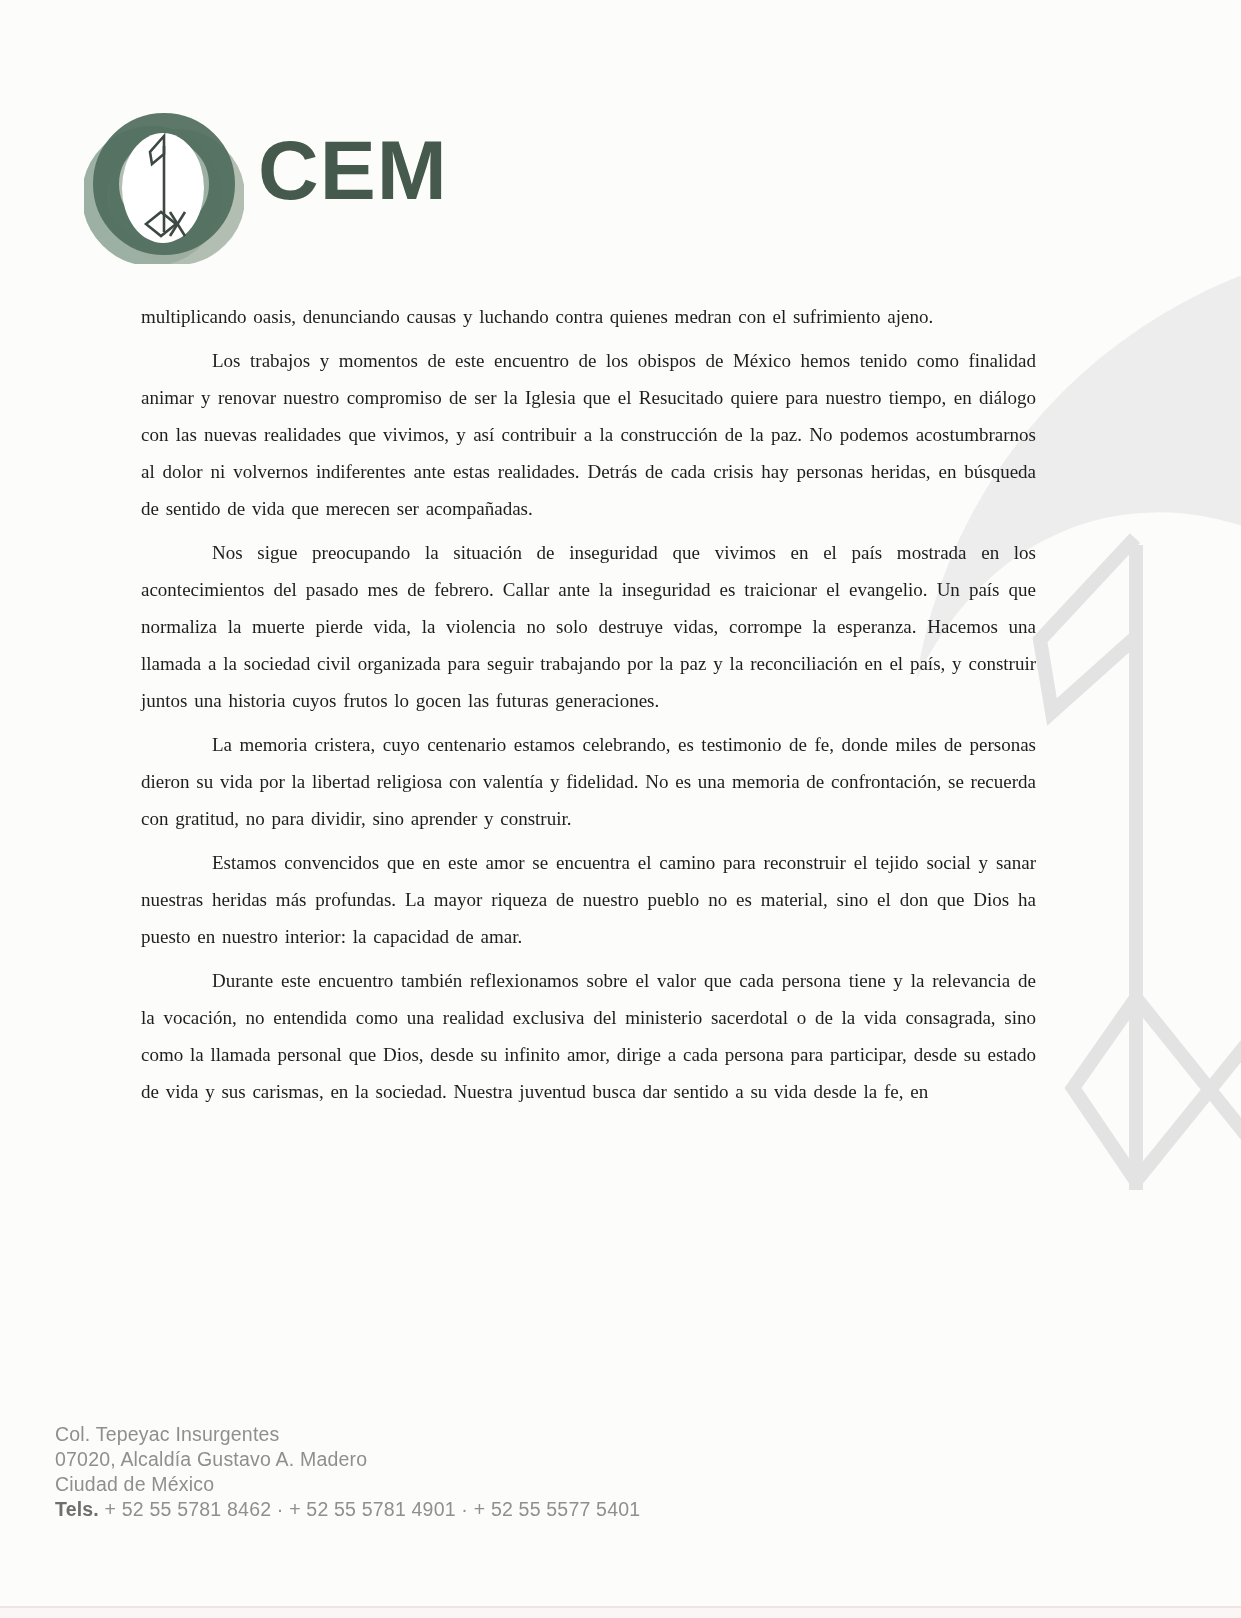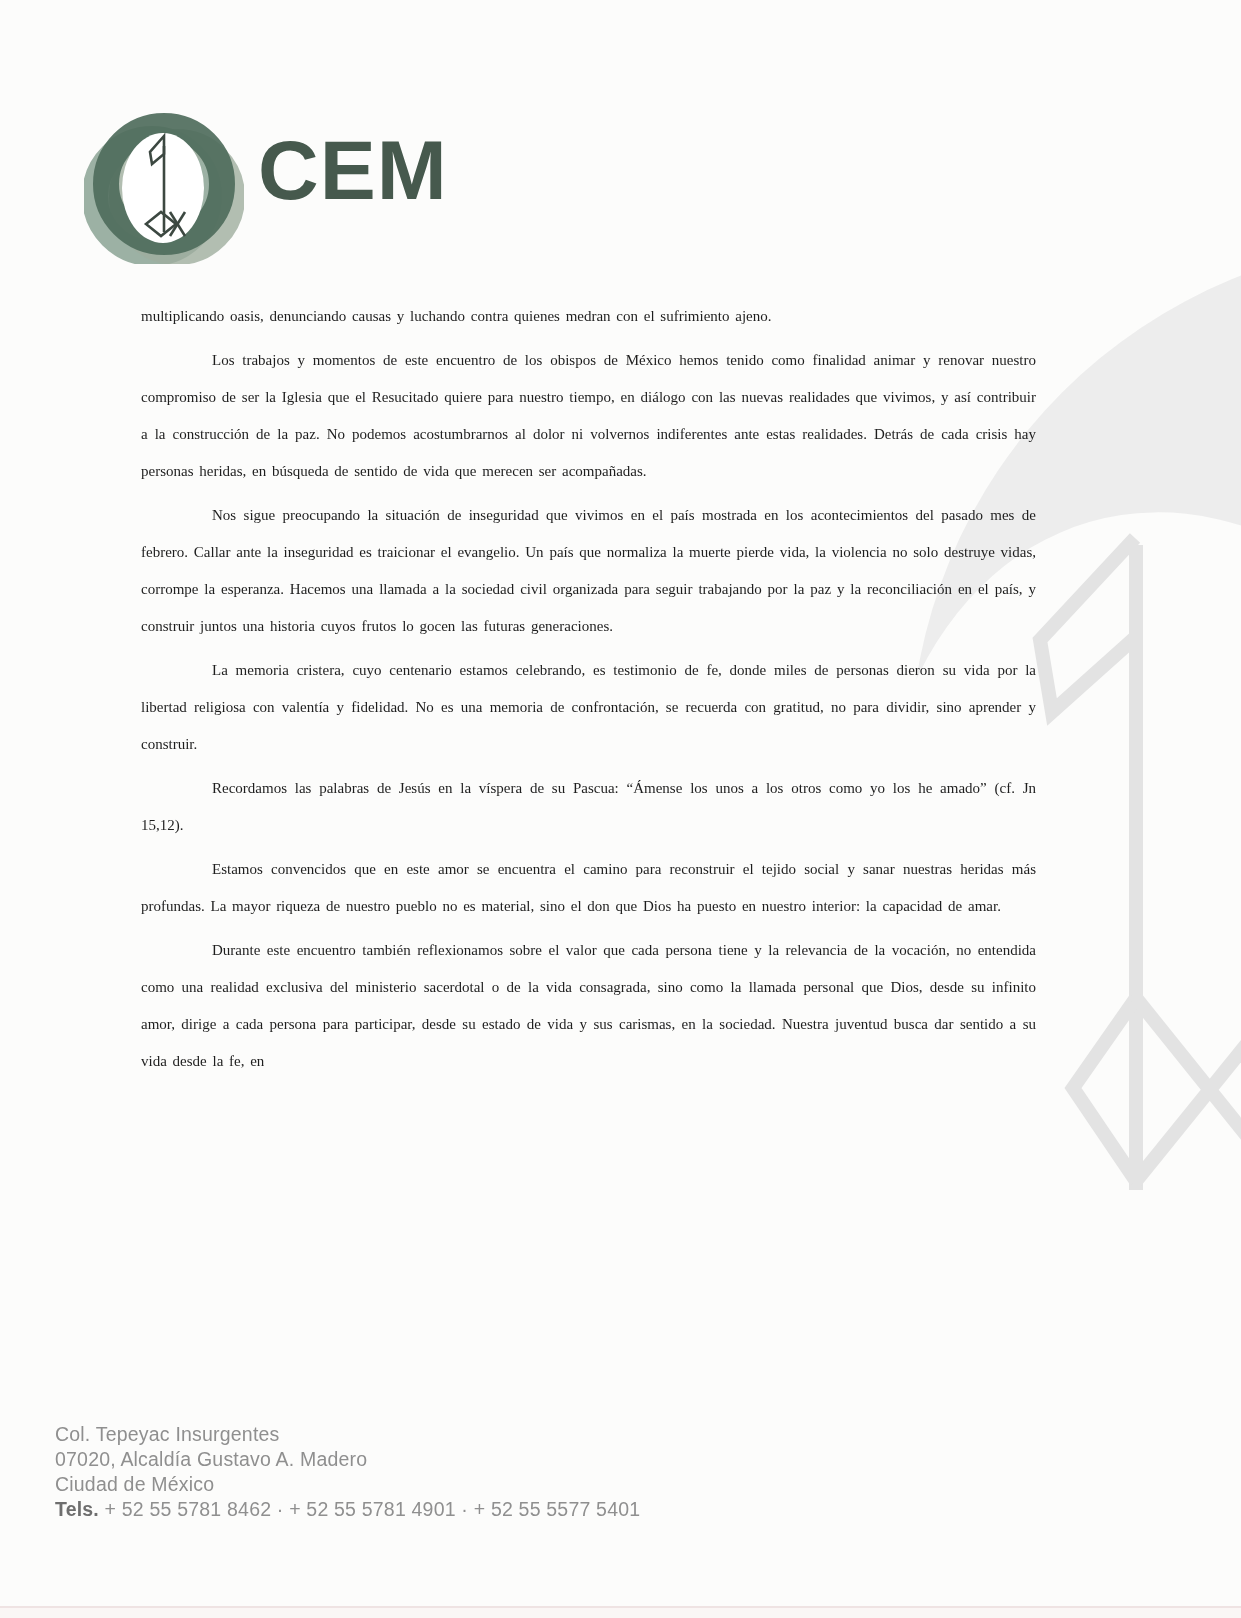--- a/index.html
+++ b/index.html
@@ -27,21 +27,21 @@
   }
   .logo-subtitle b{color:#5e5e5e;}
 
   
   .watermark{position:absolute;left:880px;top:240px;z-index:0;pointer-events:none;}
 
   
   .doc-body{
     position:absolute;left:141px;top:298px;width:895px;z-index:2;
     font-family:"Liberation Serif", serif;
-    font-size:15px;line-height:37px;color:#1e1e1e;
+    font-size:19px;line-height:37px;color:#1e1e1e;
     text-align:justify;
   }
   .doc-body p{margin:0 0 7px 0;text-indent:71px;word-spacing:2px;}
   .doc-body p.no-indent{text-indent:0;}
 
   
   .page-footer{
     position:absolute;left:55px;top:1422px;z-index:2;
     font-size:19.5px;line-height:25px;color:#8f8f8f;letter-spacing:.2px;
   }
@@ -85,21 +85,20 @@
       </g>
     </svg>
     <div class="logo-acronym">CEM</div>
   </header>
 
   <main class="doc-body" id="doc-body">
       <p class="no-indent">multiplicando oasis, denunciando causas y luchando contra quienes medran con el sufrimiento ajeno.</p>
       <p>Los trabajos y momentos de este encuentro de los obispos de México hemos tenido como finalidad animar y renovar nuestro compromiso de ser la Iglesia que el Resucitado quiere para nuestro tiempo, en diálogo con las nuevas realidades que vivimos, y así contribuir a la construcción de la paz. No podemos acostumbrarnos al dolor ni volvernos indiferentes ante estas realidades. Detrás de cada crisis hay personas heridas, en búsqueda de sentido de vida que merecen ser acompañadas.</p>
       <p>Nos sigue preocupando la situación de inseguridad que vivimos en el país mostrada en los acontecimientos del pasado mes de febrero. Callar ante la inseguridad es traicionar el evangelio. Un país que normaliza la muerte pierde vida, la violencia no solo destruye vidas, corrompe la esperanza. Hacemos una llamada a la sociedad civil organizada para seguir trabajando por la paz y la reconciliación en el país, y construir juntos una historia cuyos frutos lo gocen las futuras generaciones.</p>
       <p>La memoria cristera, cuyo centenario estamos celebrando, es testimonio de fe, donde miles de personas dieron su vida por la libertad religiosa con valentía y fidelidad. No es una memoria de confrontación, se recuerda con gratitud, no para dividir, sino aprender y construir.</p>
-      <p>Recordamos las palabras de Jesús en la víspera de su Pascua: “Ámense los unos a los otros como yo los he amado” (cf. Jn 15,12).</p>
       <p>Estamos convencidos que en este amor se encuentra el camino para reconstruir el tejido social y sanar nuestras heridas más profundas. La mayor riqueza de nuestro pueblo no es material, sino el don que Dios ha puesto en nuestro interior: la capacidad de amar.</p>
       <p>Durante este encuentro también reflexionamos sobre el valor que cada persona tiene y la relevancia de la vocación, no entendida como una realidad exclusiva del ministerio sacerdotal o de la vida consagrada, sino como la llamada personal que Dios, desde su infinito amor, dirige a cada persona para participar, desde su estado de vida y sus carismas, en la sociedad. Nuestra juventud busca dar sentido a su vida desde la fe, en</p>
     </main>
 
   <footer class="page-footer">
     <div id="footer-address">
         <div>Col. Tepeyac Insurgentes</div>
         <div>07020, Alcaldía Gustavo A. Madero</div>
         <div>Ciudad de México</div>
       </div>

